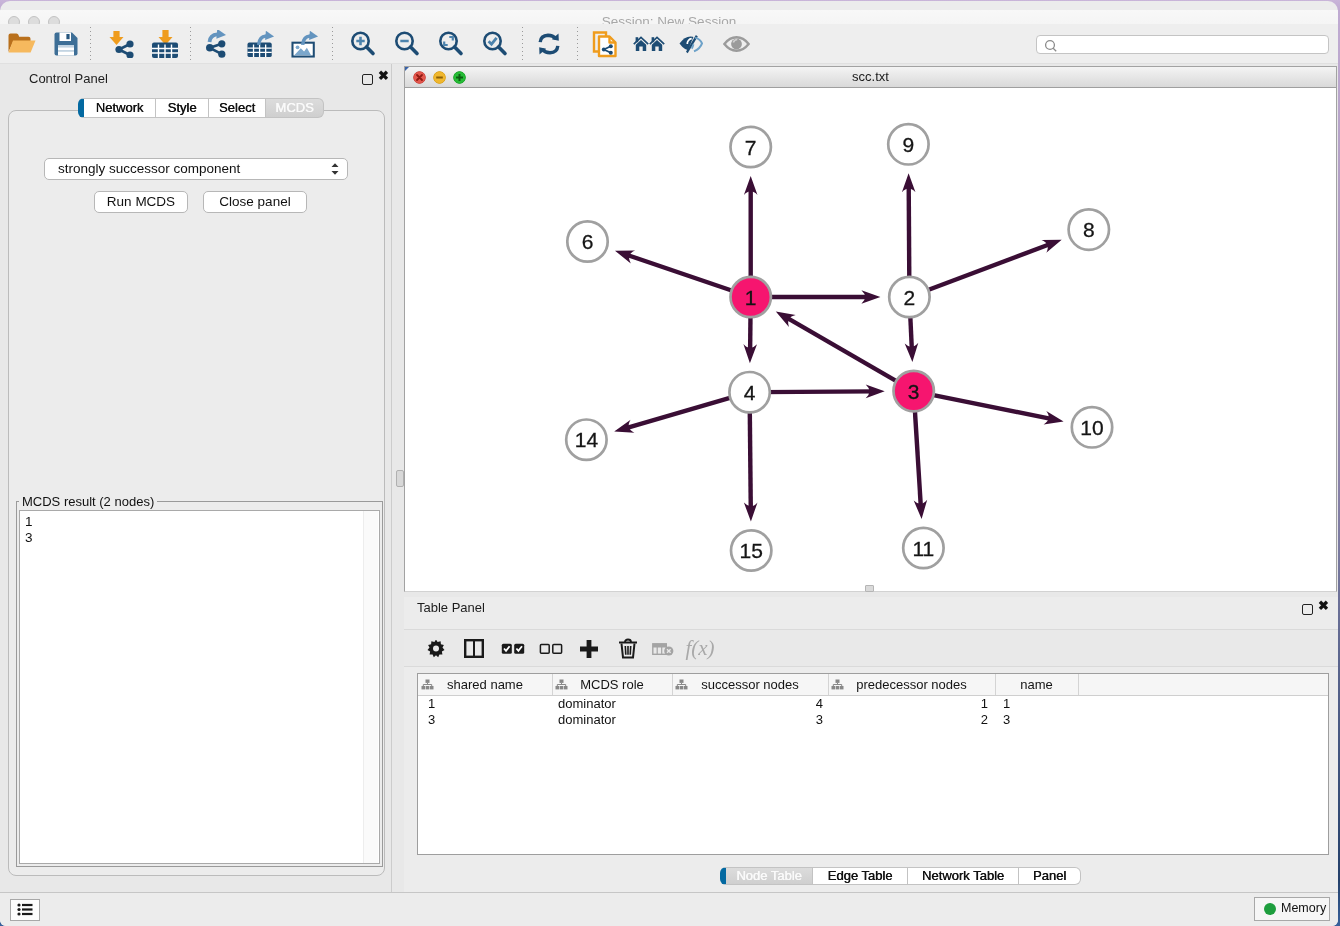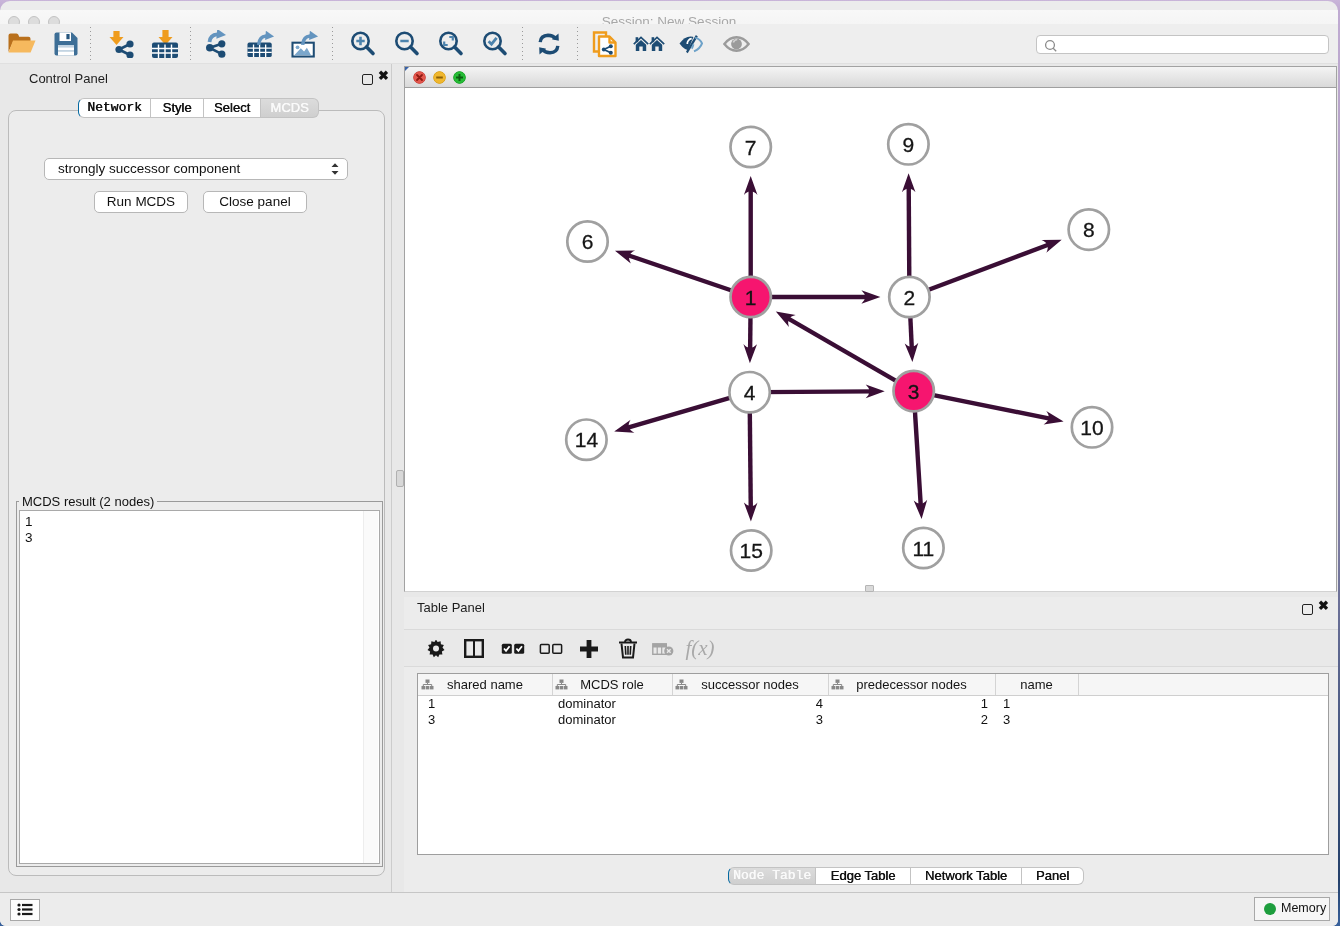--- a/index.html
+++ b/index.html
@@ -28,21 +28,21 @@
 
 #cpanel{position:absolute;left:0;top:0;width:392px;bottom:0;background:#e8e8e8;border-right:1px solid #cccccc;box-sizing:border-box;}
 #cpanel-title{position:absolute;left:29px;top:7px;font-size:13px;color:#1d1d1d;}
 .winbtn-sq{position:absolute;top:10px;width:9px;height:9px;border:1.5px solid #222;border-radius:2px;}
 .winbtn-x{position:absolute;top:4px;font-size:13px;font-weight:bold;color:#111;}
 #cp-box{position:absolute;left:8px;top:46px;width:375px;height:764px;
  background:#ececec;border:1px solid #bbbbbb;border-radius:8px;}
 .tabrow{position:absolute;display:flex;}
 .tab{height:18px;line-height:18px;font-size:13px;text-align:center;background:#fff;text-shadow:0.45px 0 0 currentColor;
  border-top:1px solid #c3c3c3;border-bottom:1px solid #c3c3c3;border-right:1px solid #c3c3c3;color:#111;}
-.tab.first{border-left:1px solid #0369a1;border-radius:6px 0 0 6px;font-family:Liberation Mono, monospace;}
+.tab.first{border-left:6px solid #0369a1;border-radius:6px 0 0 6px;}
 .tab.last{border-radius:0 6px 6px 0;}
 .tab.sel{background:linear-gradient(#dcdcdc,#cfcfcf);color:#fafafa;}
 #opt-label{position:absolute;left:0;width:100%;top:72px;text-align:center;font-size:13.5px;color:#111;}
 #combo{position:absolute;left:44px;top:94px;width:302px;height:20px;background:#fff;
  border:1px solid #b7b7b7;border-radius:5px;font-size:13.5px;color:#111;}
 #combo span{position:absolute;left:13px;top:2px;}
 .btn{position:absolute;top:127px;height:20px;background:#fff;border:1px solid #b7b7b7;
  border-radius:5px;font-size:13.5px;color:#111;text-align:center;line-height:19px;}
 
 #fieldset{position:absolute;left:16px;top:437px;width:365px;height:364px;
@@ -74,21 +74,21 @@
 .tpicon{position:absolute;top:0;height:37px;display:flex;align-items:center;justify-content:center;}
 #tbl{position:absolute;left:13px;top:76px;width:910px;height:180px;background:#fff;
  border:1px solid #9e9e9e;overflow:hidden;}
 #tbl-head{position:absolute;left:0;top:0;right:0;height:21px;background:#f6f6f6;
  border-bottom:1px solid #cfcfcf;font-size:13px;color:#141414;}
 .hcell{position:absolute;top:0;height:21px;border-right:1px solid #d4d4d4;}
 .hcell .lab{position:absolute;left:0;right:0;top:3px;text-align:center;}
 .hicon{position:absolute;left:2.5px;top:5px;}
 .cell{position:absolute;font-size:13px;color:#111;height:16px;}
 
-#btabs{position:absolute;left:302px;top:270px;display:flex;padding-left:22px;}
+#btabs{position:absolute;left:294px;top:270px;display:flex;padding-left:22px;}
 #btabs .tab{height:16px;line-height:15px;}
 
 #statusbar{position:absolute;left:0;bottom:0;right:0;height:33px;background:#ececec;
  border-top:1px solid #c6c6c6;}
 #listbtn{position:absolute;left:10px;top:6px;width:28px;height:20px;background:#fdfdfd;
  border:1px solid #a8a8a8;}
 #membtn{position:absolute;right:8px;top:4px;width:74px;height:22px;background:#f6f6f6;
  border:1px solid #a8a8a8;font-size:12.5px;color:#111;}
 </style>
 </head>
@@ -295,20 +295,21 @@
           <path d="M4 4 L9 9 M9 4 L4 9" stroke="#8f1a12" stroke-width="1.8" stroke-linecap="round"></path>
         </svg>
         <svg class="light" style="left:28px" width="13" height="13" viewBox="0 0 13 13">
           <circle cx="6.5" cy="6.5" r="6" fill="#f0b72e" stroke="#d9a21c" stroke-width="1"></circle>
           <line x1="3.2" y1="6.5" x2="9.8" y2="6.5" stroke="#8a6008" stroke-width="2"></line>
         </svg>
         <svg class="light" style="left:48px" width="13" height="13" viewBox="0 0 13 13">
           <circle cx="6.5" cy="6.5" r="6" fill="#26bc36" stroke="#1ba32a" stroke-width="1"></circle>
           <path d="M6.5 3 L6.5 10 M3 6.5 L10 6.5" stroke="#0c5e12" stroke-width="2"></path>
         </svg>
+        <div class="txt">scc.txt</div>
       </div>
       <svg id="graph" width="931" height="504" viewBox="0 0 931 504">
 <g stroke="#3a0e35" stroke-width="4.4">
 <line x1="345.7" y1="209.0" x2="345.7" y2="99.5"></line>
 <line x1="345.7" y1="209.0" x2="220.8" y2="166.5"></line>
 <line x1="345.7" y1="209.0" x2="463.9" y2="209.0"></line>
 <line x1="345.7" y1="209.0" x2="345.1" y2="263.7"></line>
 <line x1="508.7" y1="303.1" x2="380.8" y2="229.2"></line>
 <line x1="504.4" y1="209.0" x2="503.7" y2="96.8"></line>
 <line x1="504.4" y1="209.0" x2="645.9" y2="155.8"></line>

